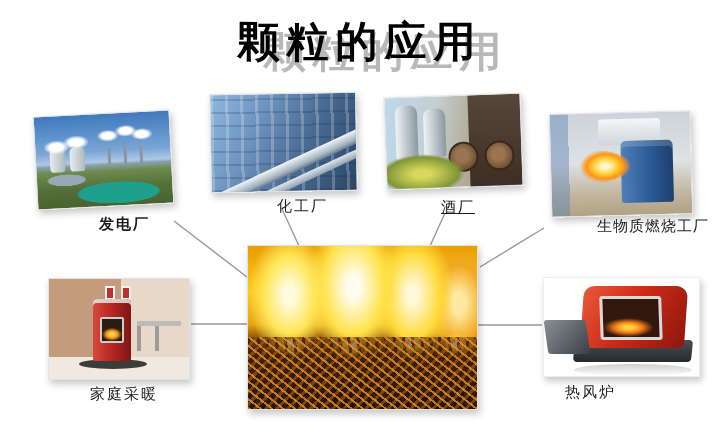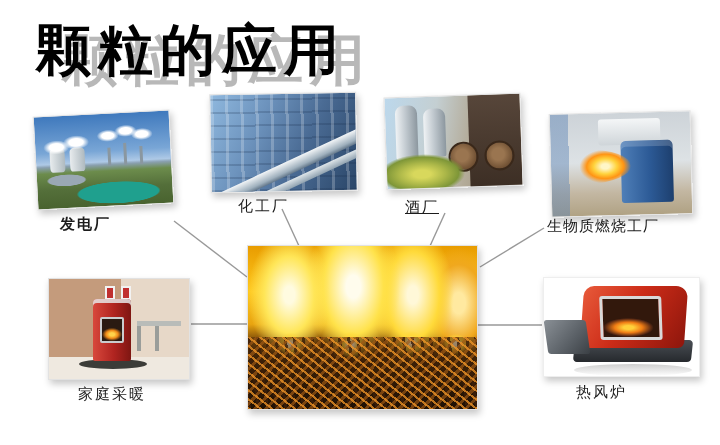--- a/index.html
+++ b/index.html
@@ -5,38 +5,37 @@
   * { margin: 0; padding: 0; box-sizing: border-box; }
   html, body { background: #ffffff; }
   body { font-family: "Liberation Sans", "DejaVu Sans", sans-serif; }
   #stage {
     position: relative; width: 720px; height: 445px;
     background: #ffffff; overflow: hidden;
   }
   
   .title {
     position: absolute; left: 0; top: 14px; width: 720px;
-    font-size: 55px; font-weight: bold; color: #000;
+    text-align: center; font-size: 42px; font-weight: bold; color: #000;
     letter-spacing: 7px;
     text-shadow: 26px 10px 0 #b8b8b8;
     font-family: "Liberation Sans", "DejaVu Sans", sans-serif;
-    padding-left: 36px;
   }
   
   #connectors { position: absolute; left: 0; top: 0; width: 720px; height: 445px; }
   #connectors line { stroke: #999999; stroke-width: 1.4; }
   
   .photo {
     position: absolute; overflow: hidden;
     border: 1px solid #e2e2e2;
     box-shadow: 2px 4px 7px rgba(0,0,0,0.22);
     background: #cccccc;
   }
   .label {
-    position: absolute; font-size: 15px; color: #1c1c1c; text-align: left;
+    position: absolute; font-size: 15px; color: #1c1c1c; text-align: right;
     letter-spacing: 2px; white-space: nowrap;
   }
   .art { position: absolute; }
   
   .p-power {
     left: 35px; top: 113px; width: 137px; height: 94px;
     transform: rotate(-3deg);
     background:
       radial-gradient(42px 11px at 60% 86%, #1fa08e 95%, rgba(31,160,142,0) 100%),
       radial-gradient(20px 6px at 22% 70%, #9aa8b4 90%, rgba(154,168,180,0) 100%),
@@ -244,42 +243,42 @@
     <div class="art barrel" style="left:98px; top:46px;"></div>
     <div class="art bush"></div>
   </div>
   <div class="label" style="left:405px; top:198px; width:70px;text-decoration:underline;">酒厂</div>
 
   <div class="photo p-biomass">
     <div class="art bio-top"></div>
     <div class="art bio-machine" style="background: linear-gradient(90deg,#4f7fb8 0%,#2c5a96 55%,#1d3f6e 100%);"></div>
     <div class="art bio-flame"></div>
   </div>
-  <div class="label" style="left:547px; top:217px; width:115px; letter-spacing:1px;">生物质燃烧工厂</div>
+  <div class="label" style="left:594px; top:217px; width:115px; letter-spacing:1px;">生物质燃烧工厂</div>
 
   <div class="photo p-home">
     <div class="art frame" style="left:56px;"></div>
     <div class="art frame" style="left:72px;"></div>
     <div class="art table-hint"></div>
     <div class="art mat"></div>
     <div class="art stove">
       <div class="art stove-win"></div>
     </div>
   </div>
   <div class="label" style="left:78px; top:385px; width:80px;">家庭采暖</div>
 
   <div class="photo p-furnace">
     <div class="art furn-refl"></div>
     <div class="art furn-base"></div>
     <div class="art furn-body">
       <div class="art furn-open"></div>
     </div>
     <div class="art furn-hopper"></div>
   </div>
-  <div class="label" style="left:576px; top:383px; width:72px;">热风炉</div>
+  <div class="label" style="left:544px; top:383px; width:72px;">热风炉</div>
 
   <div class="photo p-center">
     <div class="art flame-tongue" style="left:30px;"></div>
     <div class="art flame-tongue" style="left:90px; top:46px; height:66px;"></div>
     <div class="art flame-tongue" style="left:150px; top:50px;"></div>
     <div class="art flame-tongue" style="left:195px; top:58px; height:50px;"></div>
     <div class="art pellets"></div>
   </div>
 
 </div>

